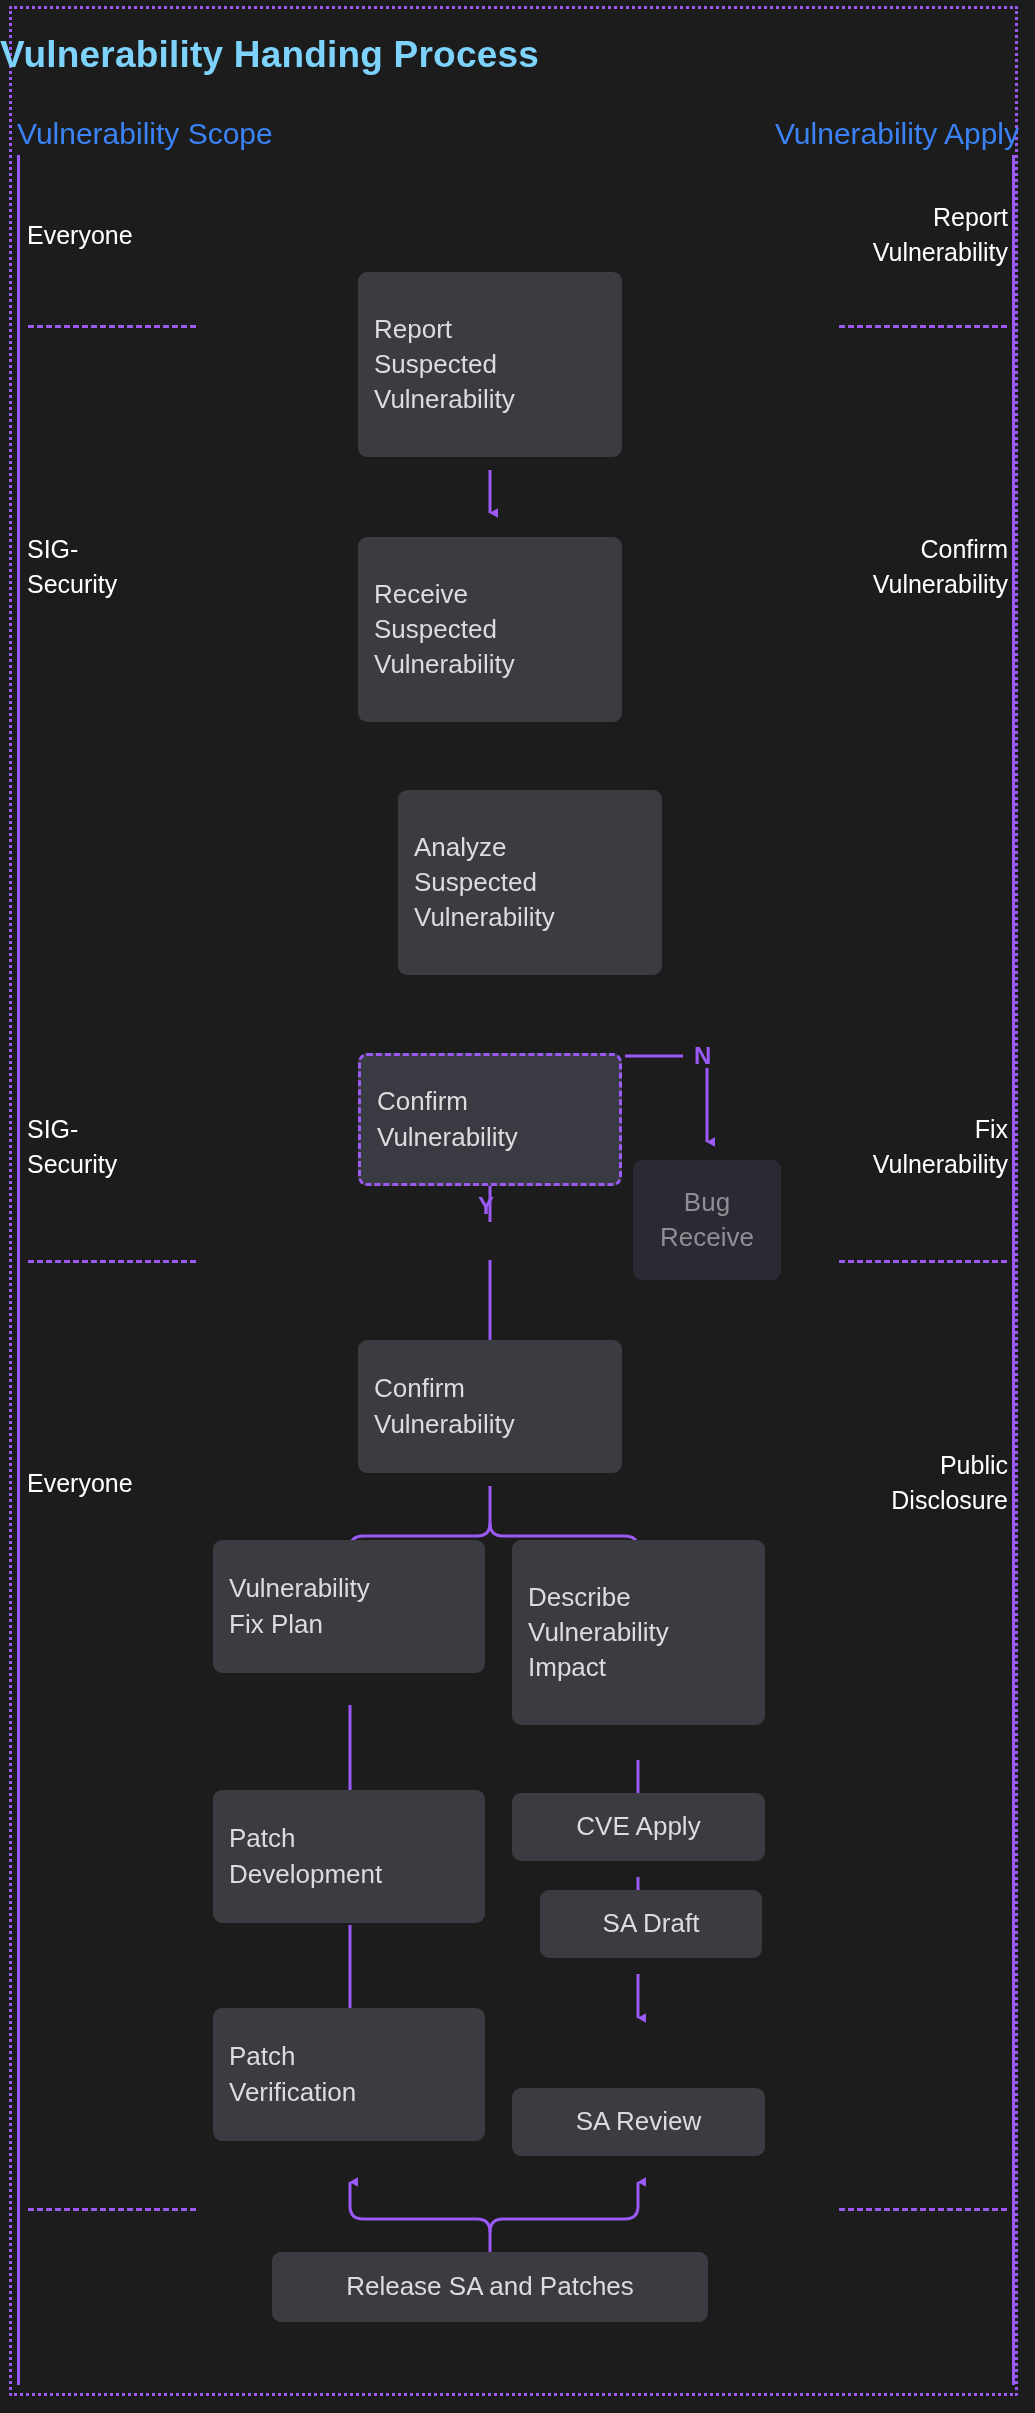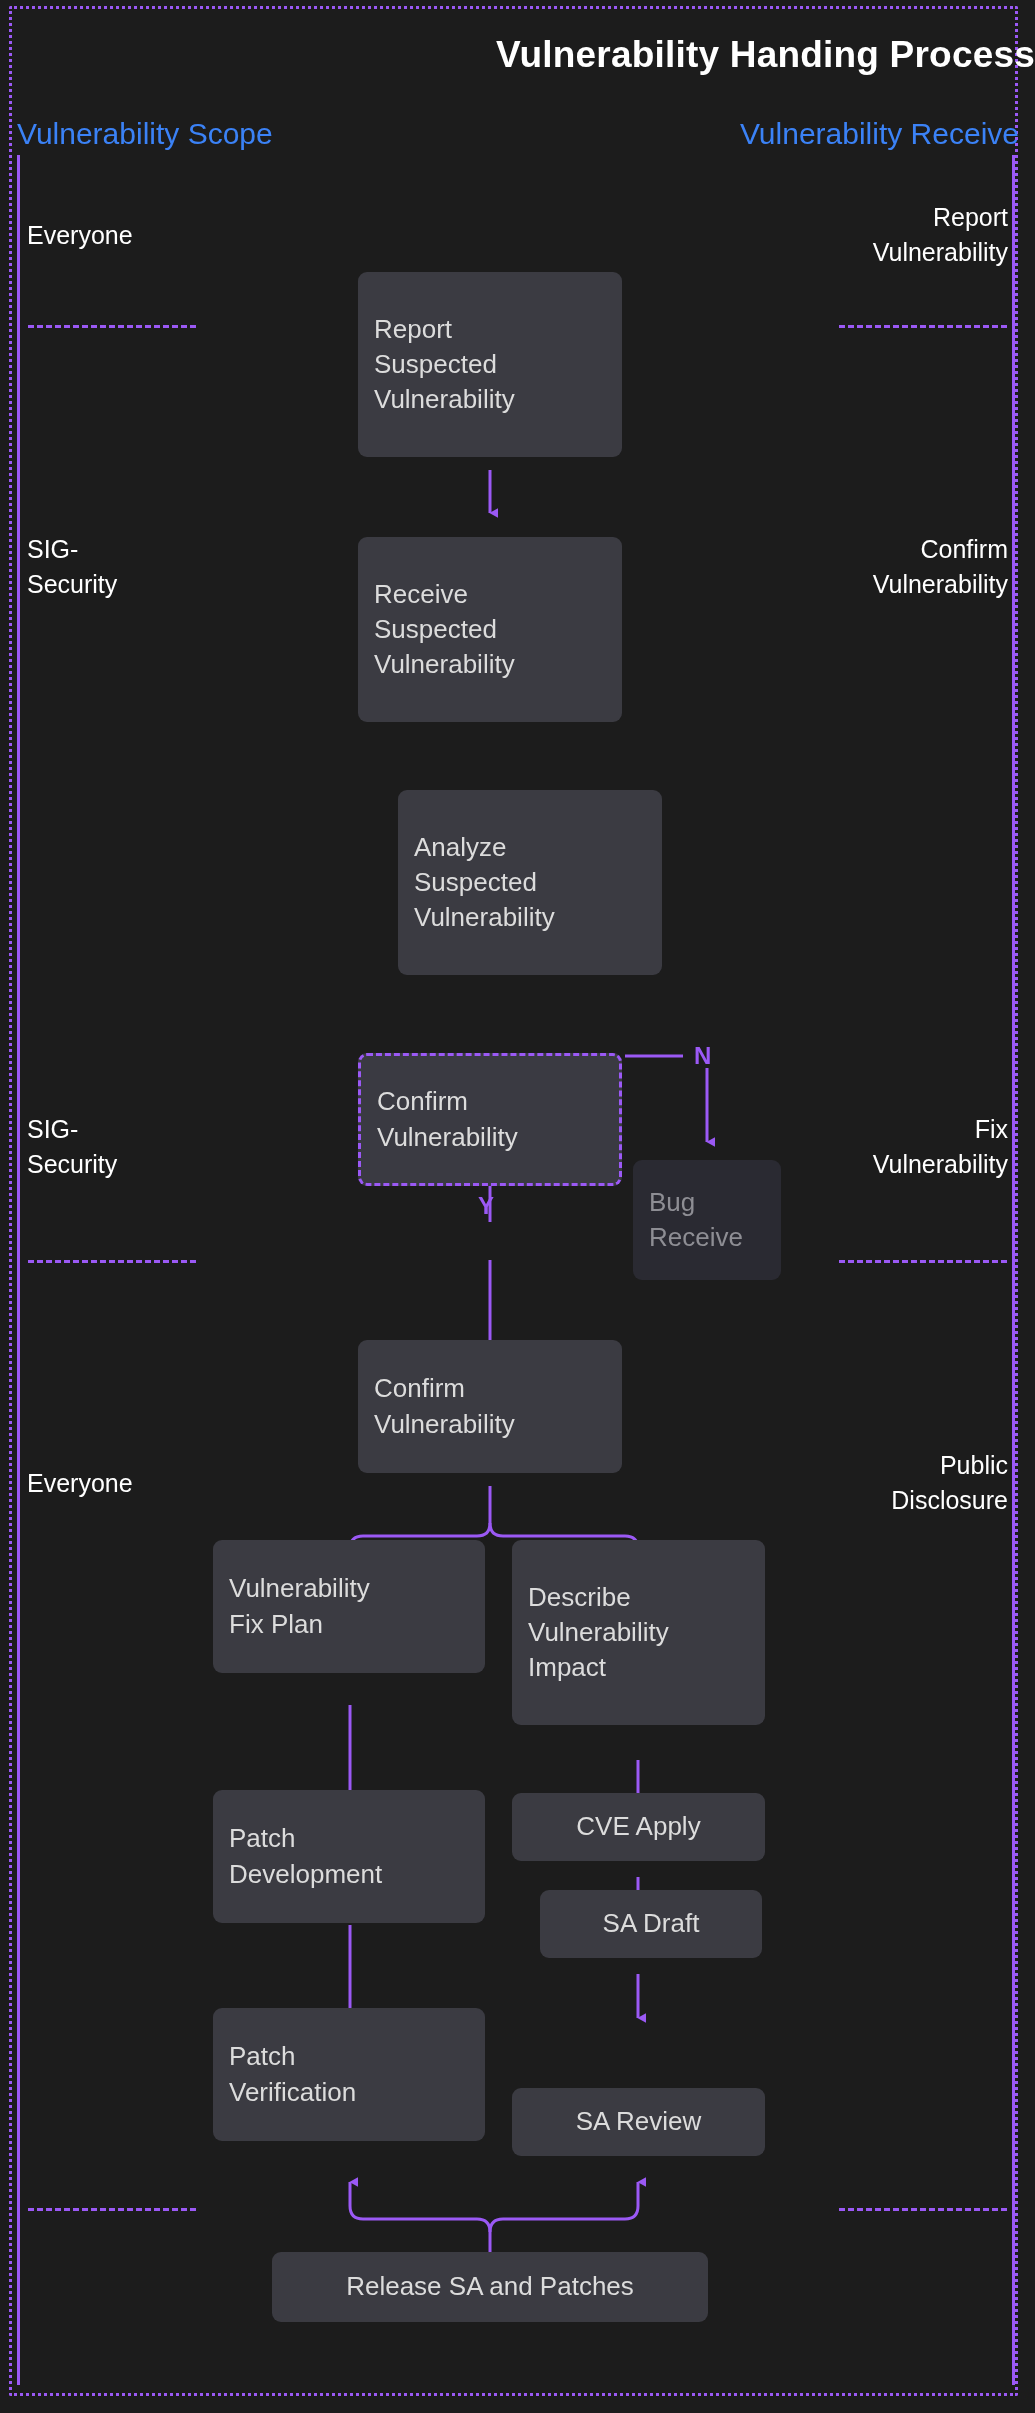--- a/index.html
+++ b/index.html
@@ -22,24 +22,24 @@
     width: 1009px; height: 2390px;
     border: 3px dotted #9b59f5;
     border-radius: 2px;
     box-sizing: border-box;
   }
   
   #title {
     position: absolute;
     left: 0; top: 34px;
     width: 1035px;
-    text-align: right;
+    text-align: left;
     font-size: 37px;
     font-weight: bold;
-    color: #ffffff;
+    color: #7dd3fc;
     letter-spacing: 0.2px;
   }
   
   .col-header {
     position: absolute;
     font-size: 30px;
     color: #3b82f6;
     white-space: nowrap;
   }
   #hdr-scope { left: 17px; top: 117px; text-align: left; }
@@ -115,21 +115,21 @@
 </head>
 <body>
 
 <div id="root">
 
   <div id="outer-frame"></div>
 
   <div id="title">Vulnerability Handing Process</div>
 
   <div class="col-header" id="hdr-scope">Vulnerability Scope</div>
-  <div class="col-header" id="hdr-status">Vulnerability Receive</div>
+  <div class="col-header" id="hdr-status">Vulnerability Apply</div>
 
   <div class="rail" id="rail-left"></div>
   <div class="rail" id="rail-right"></div>
 
   <div class="lane-sep left" style="top:325px"></div>
   <div class="lane-sep right" style="top:325px"></div>
   <div class="lane-sep left" style="top:1260px"></div>
   <div class="lane-sep right" style="top:1260px"></div>
   <div class="lane-sep left" style="top:2208px"></div>
   <div class="lane-sep right" style="top:2208px"></div>
@@ -226,21 +226,21 @@
       <div>Analyze</div>
       <div>Suspected</div>
       <div>Vulnerability</div>
     </div>
 
   <div class="node decision" style="left:358px; top:1053px; width:264px; height:133px;">
       <div>Confirm</div>
       <div>Vulnerability</div>
     </div>
 
-  <div class="node muted" style="left:633px; top:1160px; width:148px; height:120px;">
+  <div class="node muted" style="left:633px; top:1160px; width:148px; height:120px;align-items:center;">
       <div>Bug</div>
       <div>Receive</div>
     </div>
 
   <div class="node" style="left:358px; top:1340px; width:264px; height:133px;">
       <div>Confirm</div>
       <div>Vulnerability</div>
     </div>
 
   <div class="node" style="left:213px; top:1540px; width:272px; height:133px;">

